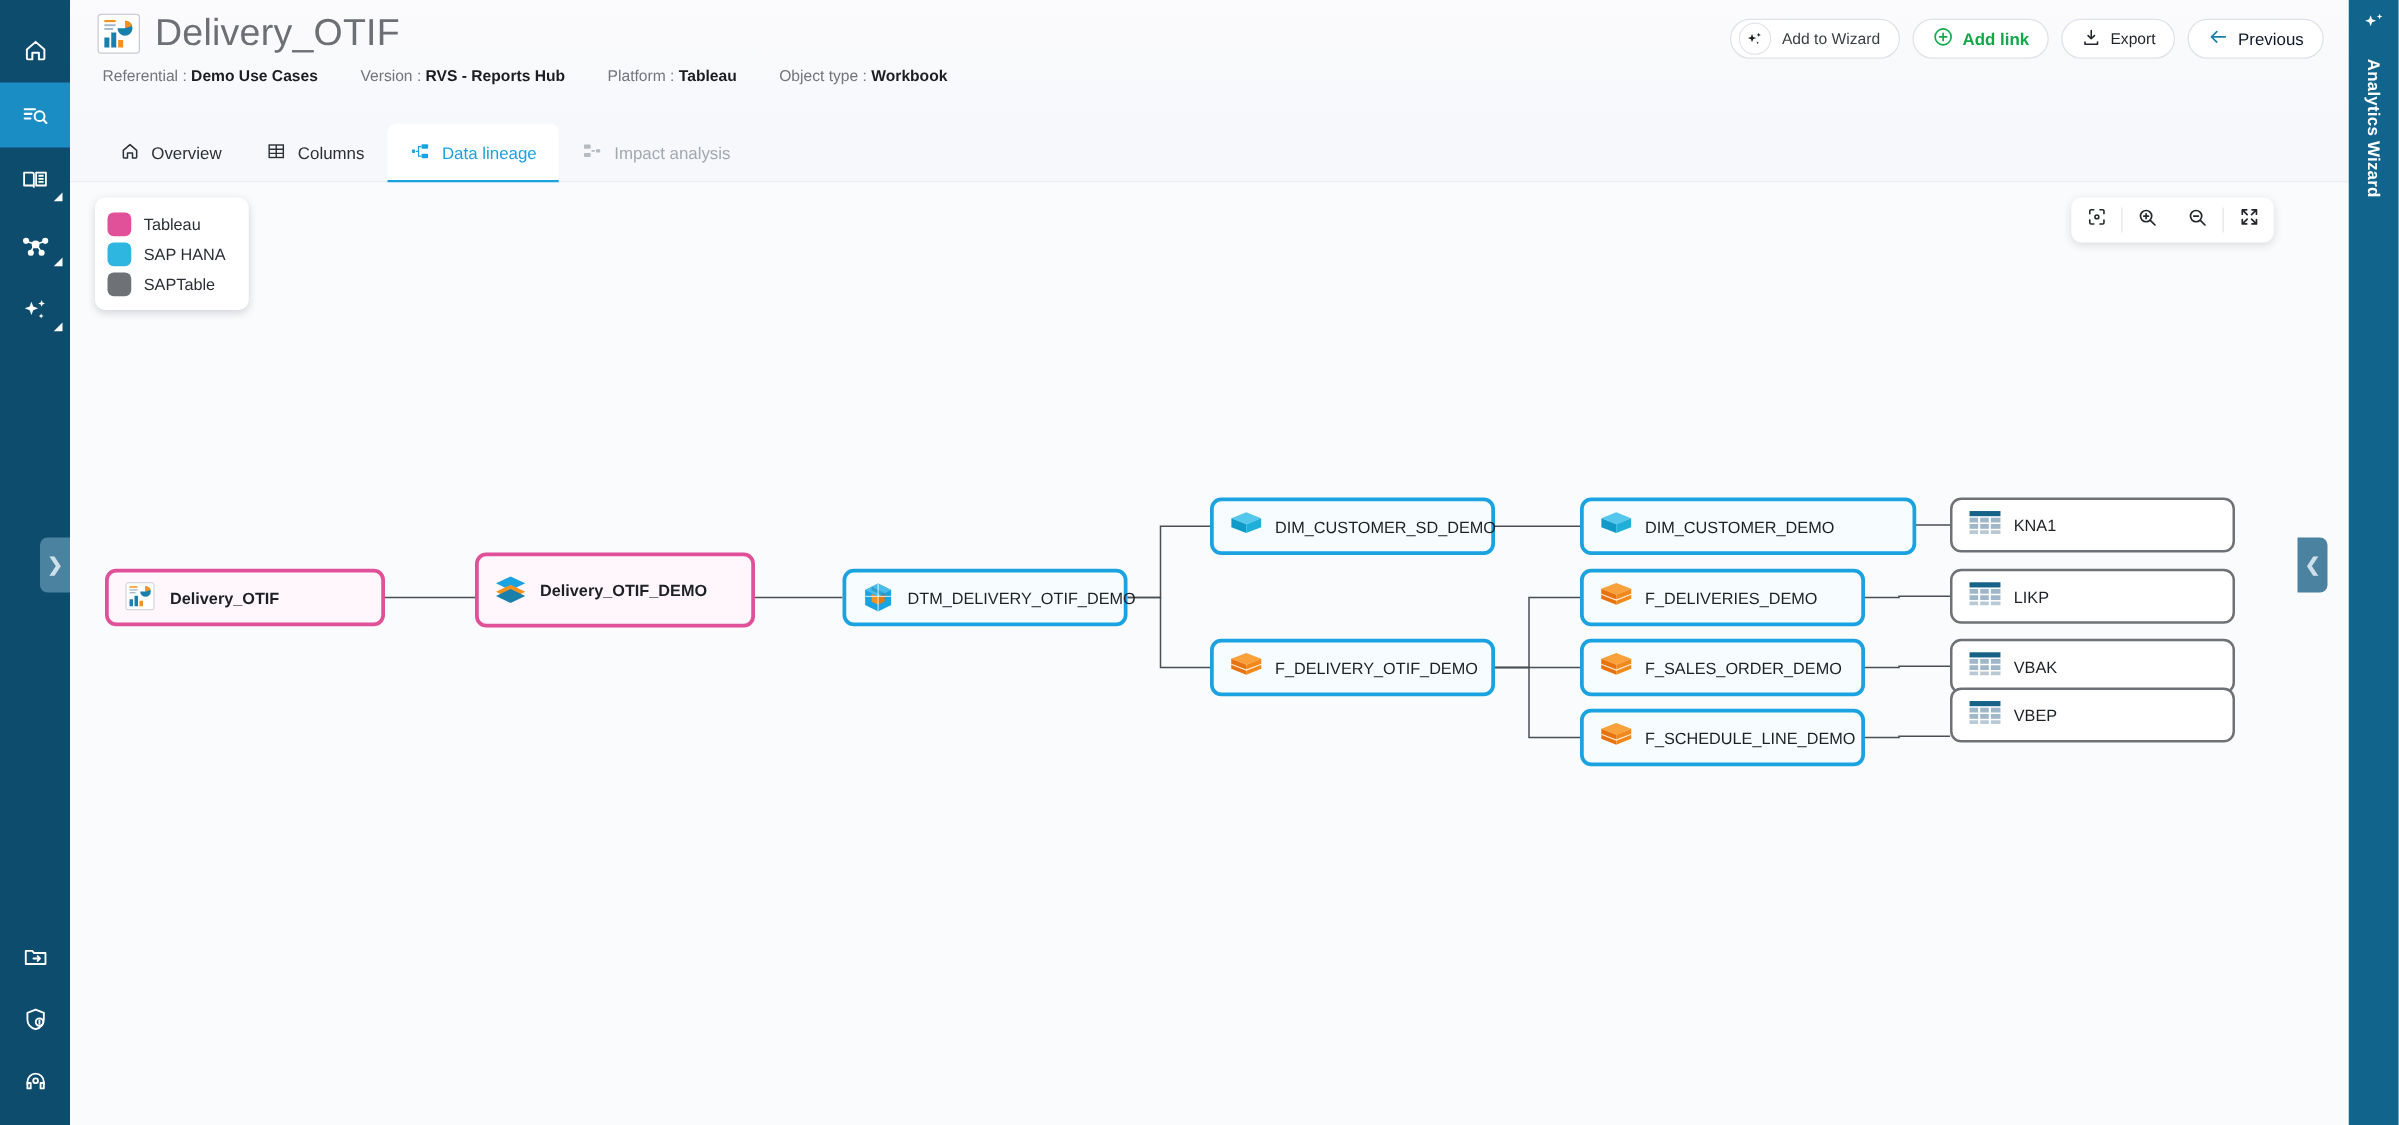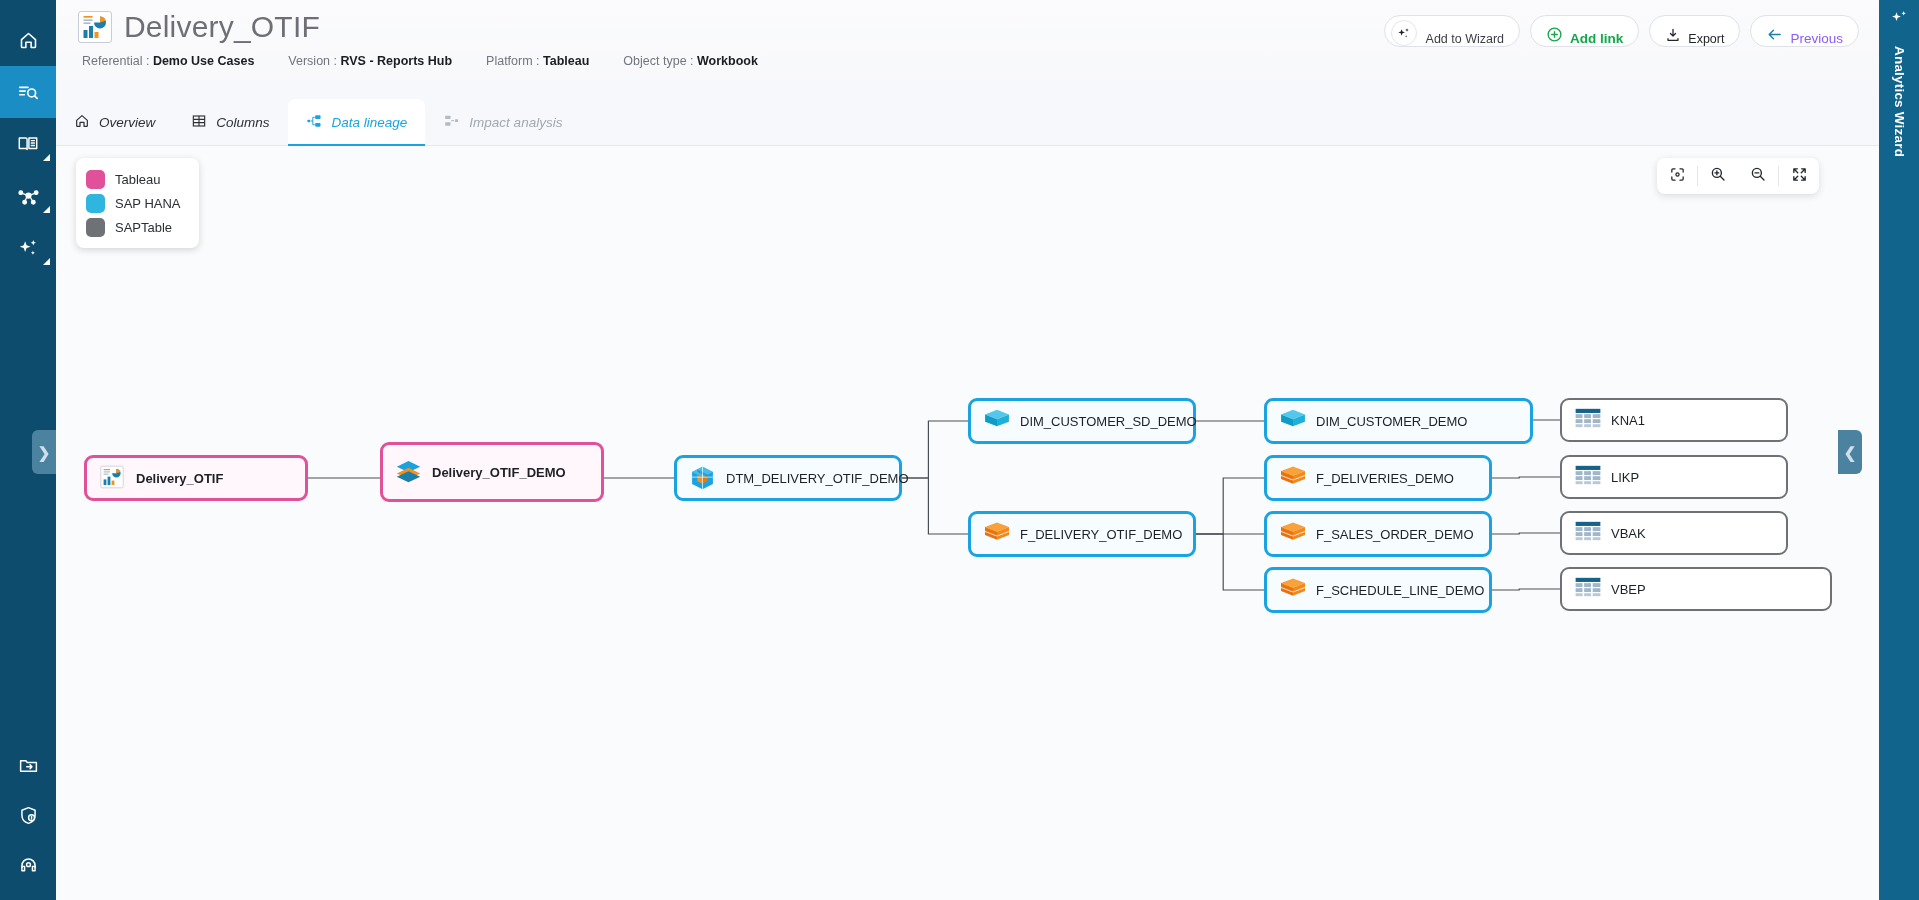--- a/index.html
+++ b/index.html
@@ -90,39 +90,38 @@
     font-size: 12.5px; color: #72757c;
   }
   .meta-row b { color: #1b1d21; font-weight: bold; }
 
   .hdr-actions {
     position: absolute; right: 20px; top: 15px;
     display: flex; align-items: center; gap: 10px;
   }
   .btn {
     height: 32px; border: 1px solid #dfe2e8; background: #ffffff;
-    border-radius: 18px; display: flex; align-items: flex-end; gap: 7px;
+    border-radius: 18px; display: flex; align-items: center; gap: 7px;
     padding: 0 15px; font-size: 12.5px; color: #23272c; cursor: pointer;
     white-space: nowrap;
   }
   .btn.wizard { padding-left: 6px; gap: 9px; color:#3b3f45; }
   .wizard-circle {
     width: 26px; height: 26px; border-radius: 50%;
     border: 1px solid #e3e6ec; background:#fff;
     display:flex; align-items:center; justify-content:center;
   }
   .btn.addlink { color: #12a84a; font-weight: bold; font-size: 13.5px; }
-  .btn.prev { color: #8b5cf6; font-size: 13.5px; }
+  .btn.prev { color: #0f172a; font-size: 13.5px; }
 
   
   .tabs {
     position: relative; height: 46px; background: #f7f8fb;
-    display: flex; align-items: flex-end; 
+    display: flex; align-items: flex-end; padding-left: 22px;
     border-bottom: 1px solid #e6e9ef;
-    font-style: italic;
   }
   .tab {
     height: 46px; display: flex; align-items: center; gap: 9px;
     padding: 0 18px; font-size: 13.5px; color: #2c3036; cursor: pointer;
     position: relative; background: transparent;
   }
   .tab.active {
     background: #ffffff; color: #1aa3e0; font-weight: 400;
     border-radius: 7px 7px 0 0;
   }
@@ -606,21 +605,21 @@
                 <rect x="20.1" y="7.8" width="8.4" height="4.2" fill="#9fb7c9"></rect>
                 <rect x="1.5" y="13.3" width="7.5" height="4.2" fill="#9fb7c9"></rect>
                 <rect x="10.8" y="13.3" width="7.5" height="4.2" fill="#9fb7c9"></rect>
                 <rect x="20.1" y="13.3" width="8.4" height="4.2" fill="#9fb7c9"></rect>
                 <rect x="1.5" y="18.8" width="7.5" height="3.2" fill="#b8c8d5"></rect>
                 <rect x="10.8" y="18.8" width="7.5" height="3.2" fill="#b8c8d5"></rect>
                 <rect x="20.1" y="18.8" width="8.4" height="3.2" fill="#b8c8d5"></rect>
               </svg></span>
             <span class="nlabel">VBAK</span>
           </div>
-          <div class="node gray" style="left: 1504px; top: 421px; width: 272px; height: 44px;">
+          <div class="node gray" style="left: 1504px; top: 404px; width: 228px; height: 44px;">
             <span class="nicon"><svg width="28" height="22" viewBox="0 0 30 24">
                 <rect x="1.5" y="2" width="27" height="4.5" fill="#166289"></rect>
                 <rect x="1.5" y="7.8" width="7.5" height="4.2" fill="#9fb7c9"></rect>
                 <rect x="10.8" y="7.8" width="7.5" height="4.2" fill="#9fb7c9"></rect>
                 <rect x="20.1" y="7.8" width="8.4" height="4.2" fill="#9fb7c9"></rect>
                 <rect x="1.5" y="13.3" width="7.5" height="4.2" fill="#9fb7c9"></rect>
                 <rect x="10.8" y="13.3" width="7.5" height="4.2" fill="#9fb7c9"></rect>
                 <rect x="20.1" y="13.3" width="8.4" height="4.2" fill="#9fb7c9"></rect>
                 <rect x="1.5" y="18.8" width="7.5" height="3.2" fill="#b8c8d5"></rect>
                 <rect x="10.8" y="18.8" width="7.5" height="3.2" fill="#b8c8d5"></rect>

